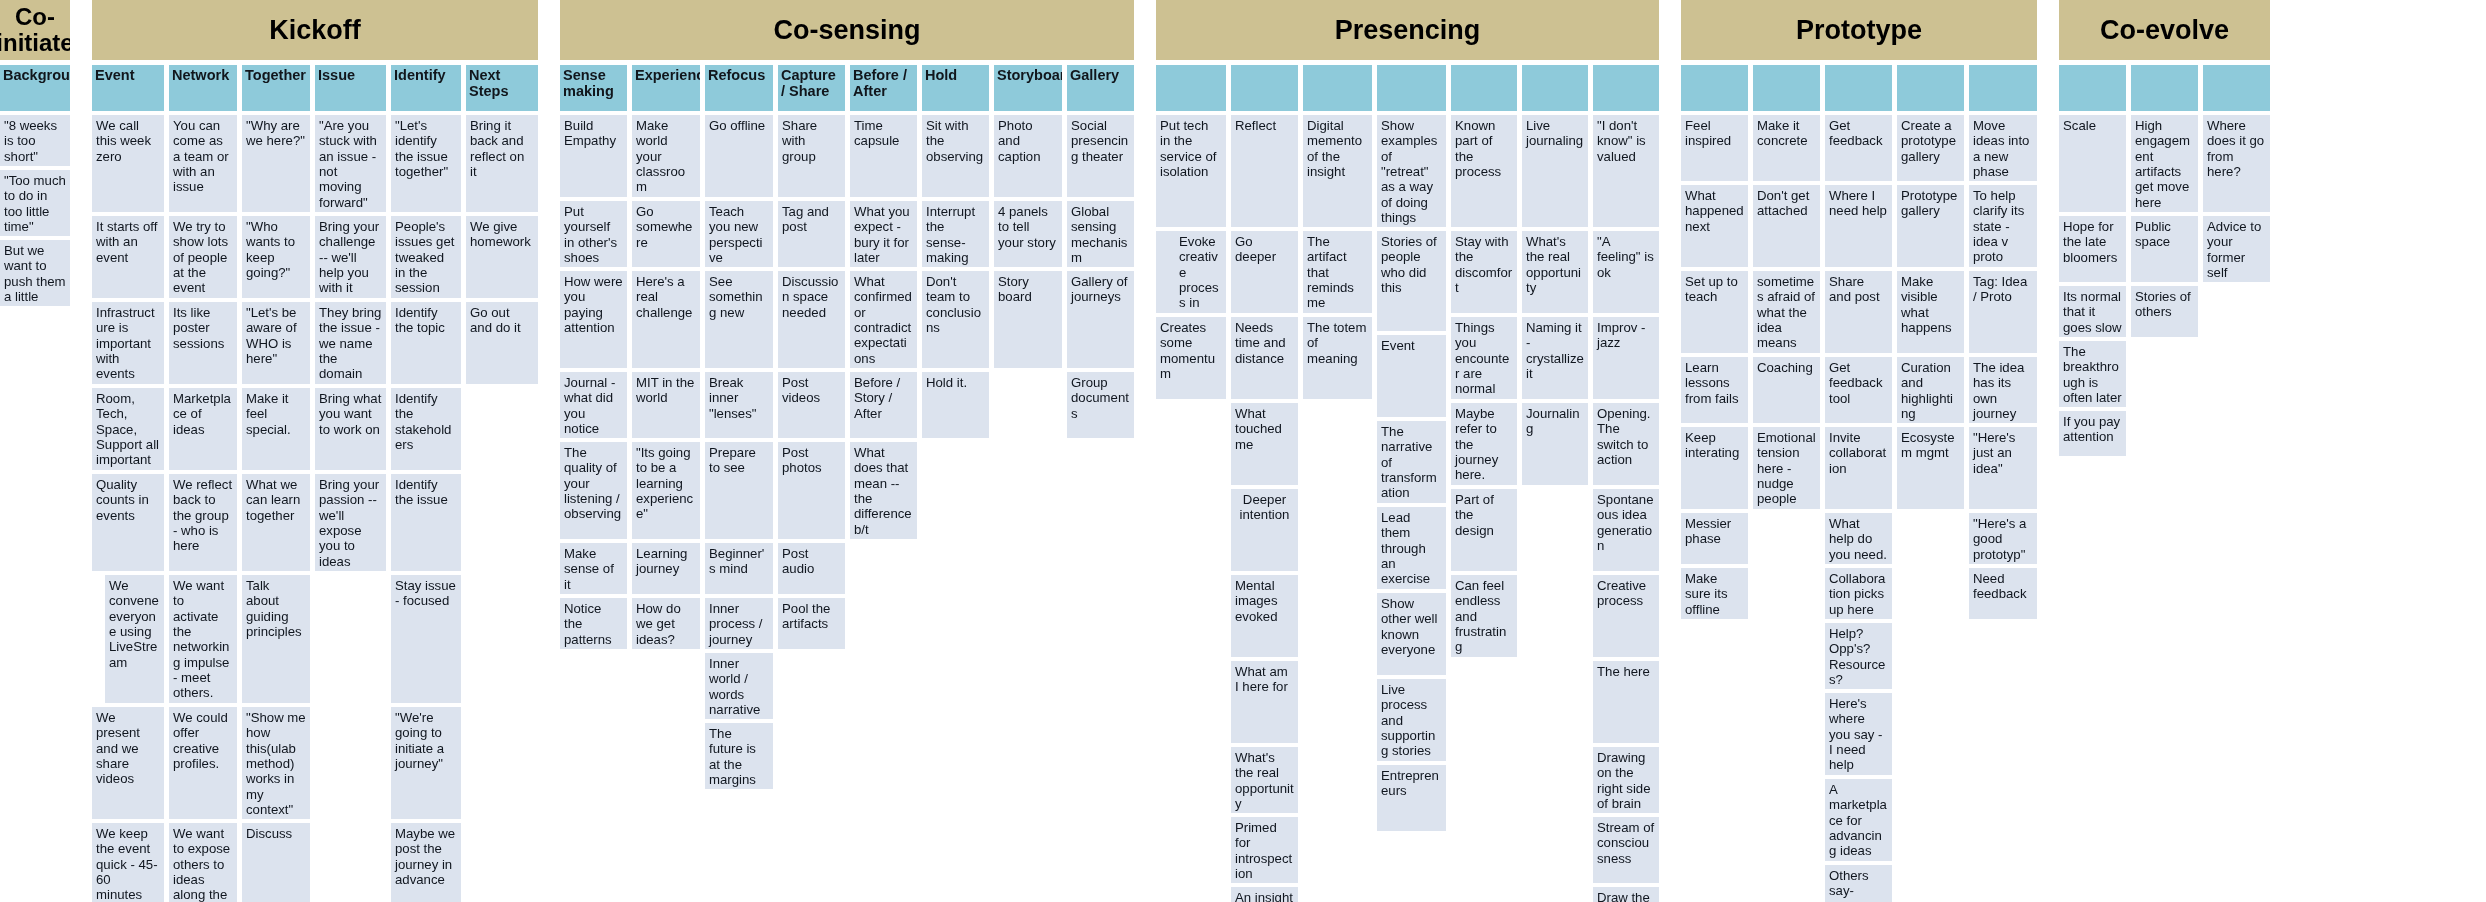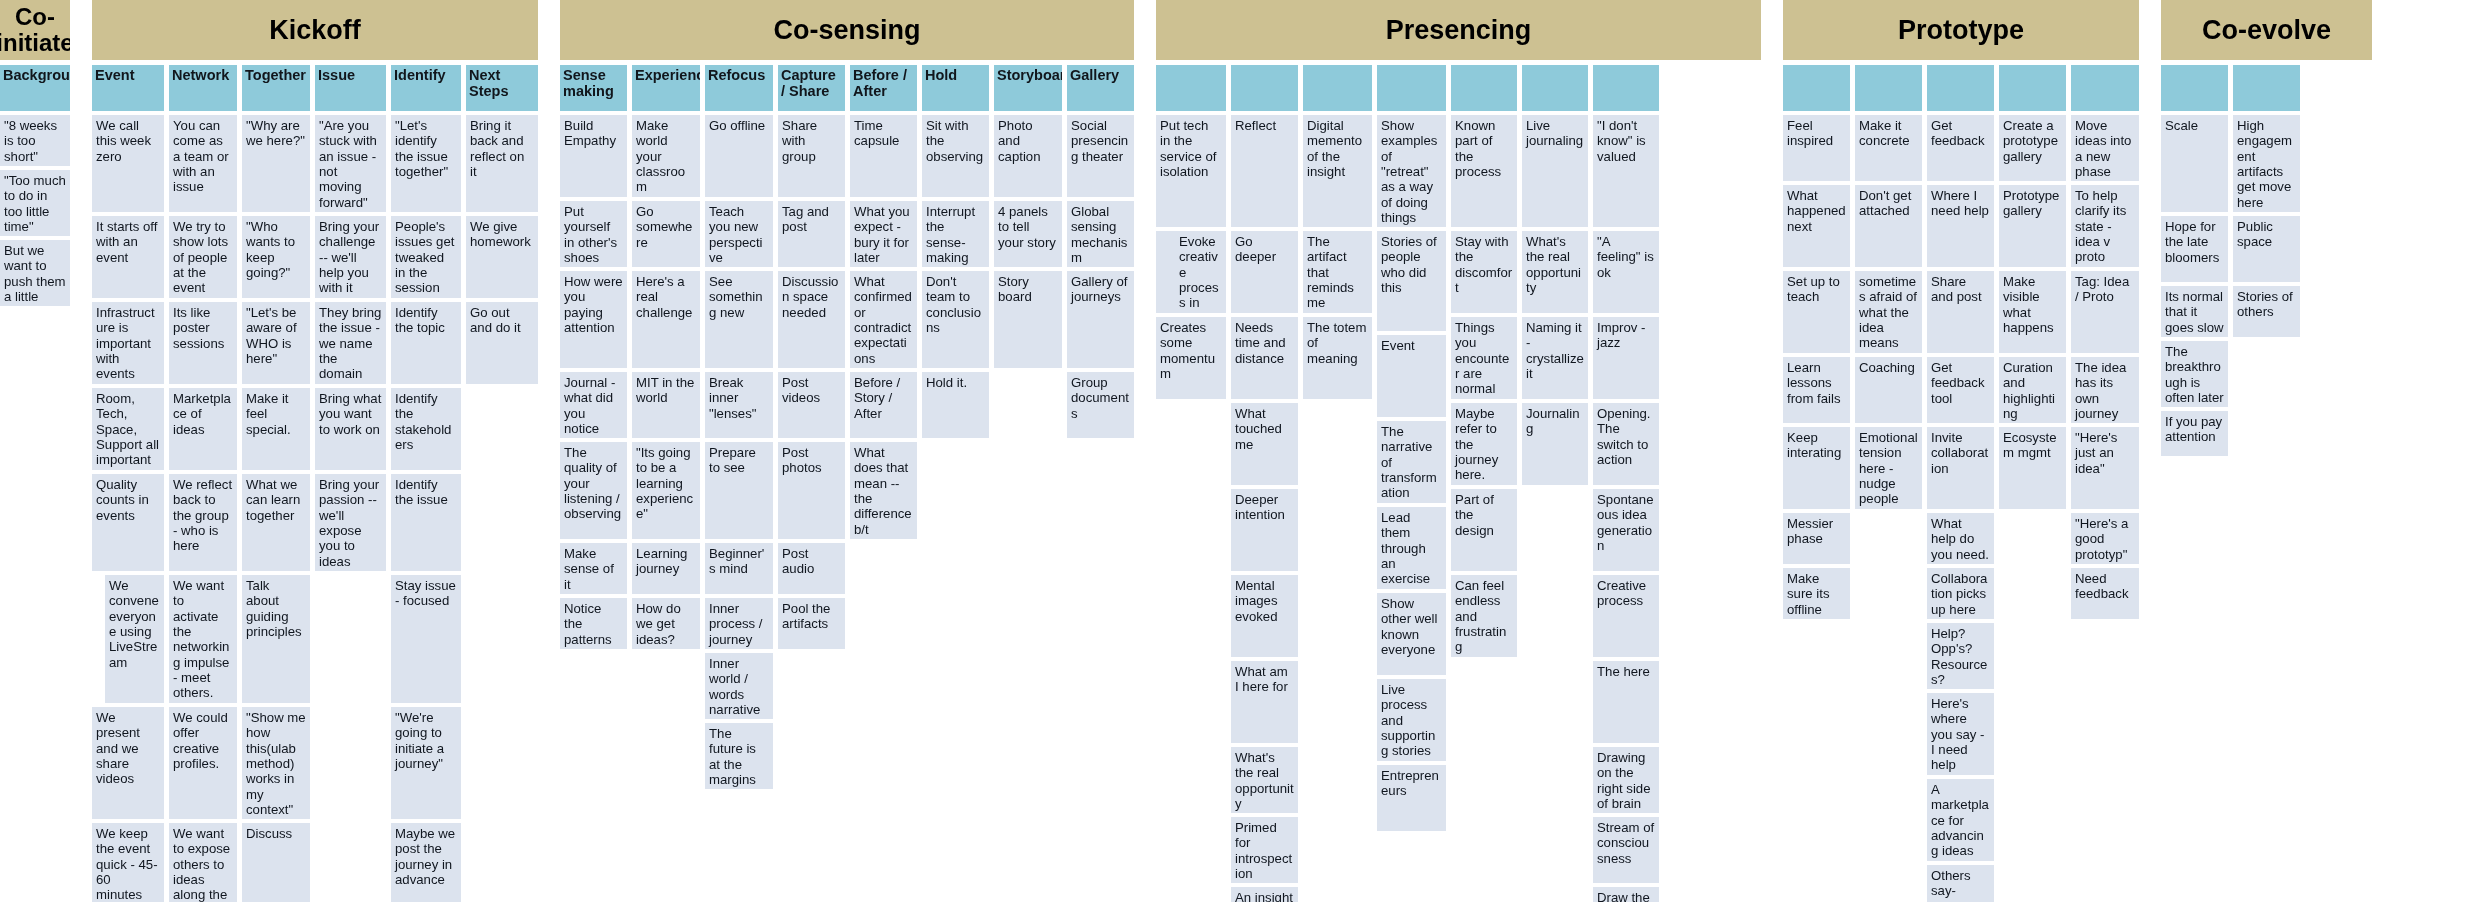--- a/index.html
+++ b/index.html
@@ -238,35 +238,35 @@
         <div class="col" style="width: 67px;">
           <div class="col-head">Gallery</div>
           <div class="note" style="min-height: 45px; height: 82px;">Social presencing theater</div>
           <div class="note" style="min-height: 45px; height: 66px;">Global sensing mechanism</div>
           <div class="note" style="min-height: 45px; height: 97px;">Gallery of journeys</div>
           <div class="note" style="min-height: 45px; height: 66px;">Group documents</div>
         </div>
       </div>
     </div>
     <div class="phase">
-      <div class="phase-title" style="width: 605px; text-align: right;">Presencing</div>
+      <div class="phase-title" style="width: 503px; text-align: right;">Presencing</div>
       <div class="cols">
         <div class="col" style="width: 70px;">
           <div class="col-head"></div>
           <div class="note" style="min-height: 45px; height: 112px;">Put tech in the service of isolation</div>
           <div class="note" style="min-height: 45px; height: 82px; padding-left: 23px;">Evoke creative process in social change</div>
           <div class="note" style="min-height: 45px; height: 82px;">Creates some momentum</div>
         </div>
         <div class="col" style="width: 67px;">
           <div class="col-head"></div>
           <div class="note" style="min-height: 45px; height: 112px;">Reflect</div>
           <div class="note" style="min-height: 45px; height: 82px;">Go deeper</div>
           <div class="note" style="min-height: 45px; height: 82px;">Needs time and distance</div>
           <div class="note" style="min-height: 45px; height: 82px;">What touched me</div>
-          <div class="note" style="min-height: 45px; height: 82px;">Deeper intention</div>
+          <div class="note" style="min-height: 45px; height: 82px; text-align: center;">Deeper intention</div>
           <div class="note" style="min-height: 45px; height: 82px;">Mental images evoked</div>
           <div class="note" style="min-height: 45px; height: 82px;">What am I here for</div>
           <div class="note" style="min-height: 45px; height: 66px;">What's the real opportunity</div>
           <div class="note" style="min-height: 45px; height: 66px;">Primed for introspection</div>
           <div class="note" style="min-height: 45px; height: 45px;">An insight to follow</div>
         </div>
         <div class="col" style="width: 69px;">
           <div class="col-head"></div>
           <div class="note" style="min-height: 45px; height: 112px;">Digital memento of the insight</div>
           <div class="note" style="min-height: 45px; height: 82px;">The artifact that reminds me</div>
@@ -379,15 +379,20 @@
           <div class="note" style="min-height: 45px; height: 51px;">Its normal that it goes slow</div>
           <div class="note" style="min-height: 45px; height: 66px;">The breakthrough is often later</div>
           <div class="note" style="min-height: 45px; height: 45px;">If you pay attention</div>
         </div>
         <div class="col" style="width: 67px;">
           <div class="col-head"></div>
           <div class="note" style="min-height: 45px; height: 97px;">High engagement artifacts get move here</div>
           <div class="note" style="min-height: 45px; height: 66px;">Public space</div>
           <div class="note" style="min-height: 45px; height: 51px;">Stories of others</div>
         </div>
+        <div class="col" style="width: 67px;">
+          <div class="col-head"></div>
+          <div class="note" style="min-height: 45px; height: 97px;">Where does it go from here?</div>
+          <div class="note" style="min-height: 45px; height: 66px;">Advice to your former self</div>
+        </div>
       </div>
     </div>
   </div>
 
 </body></html>

